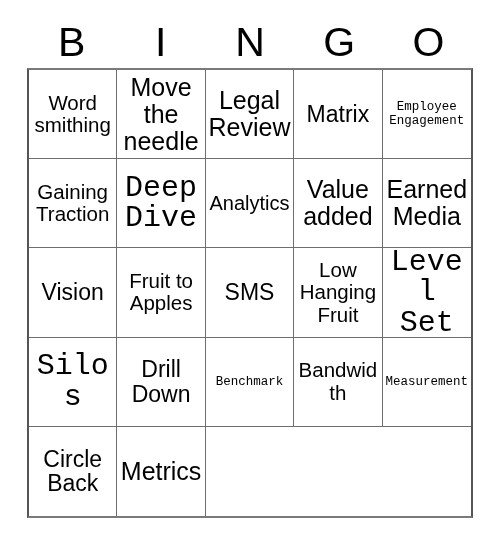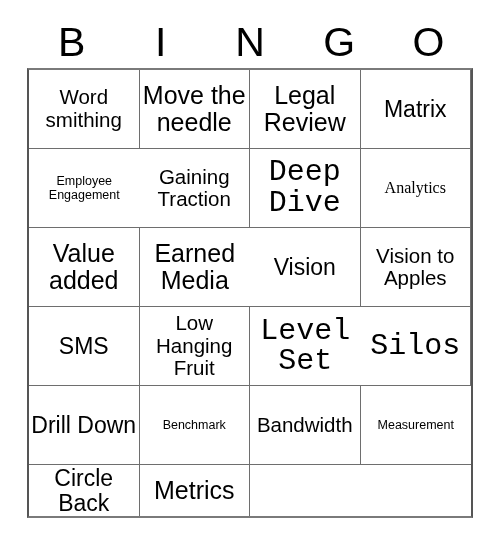--- a/index.html
+++ b/index.html
@@ -43,21 +43,21 @@
     left: 27px;
     top: 68px;
     width: 446px;
     height: 450px;
     box-sizing: border-box;
     border-top: 2px solid #7a7a7a;
     border-left: 2px solid #555555;
     border-right: 2px solid #555555;
     border-bottom: 2px solid #7a7a7a;
     display: grid;
-    grid-template-columns: repeat(4, 1fr);
+    grid-template-columns: repeat(5, 1fr);
     grid-template-rows: repeat(5, 1fr);
     background: #ffffff;
   }
   .cell {
     box-sizing: border-box;
     border-right: 1px solid #6e6e6e;
     border-bottom: 1px solid #6e6e6e;
     display: flex;
     align-items: center;
     justify-content: center;
@@ -73,22 +73,22 @@
     border-bottom: none;
   }
   .cell-text {
     display: block;
     width: 100%;
     line-height: 1.06;
     word-wrap: break-word;
     font-family: "Liberation Sans", sans-serif;
   }
   
-  .fs-xs  { font-size: 12.5px; line-height: 1.12; }
-  .fs-s   { font-size: 16px;   line-height: 1.12; font-family: Liberation Serif, serif; }
+  .fs-xs  { font-size: 12.5px; line-height: 1.12; font-family: Liberation Mono, monospace; }
+  .fs-s   { font-size: 20px;   line-height: 1.12; }
   .fs-m   { font-size: 20.5px; line-height: 1.10; }
   .fs-l   { font-size: 25px;   line-height: 1.08; text-align: center; }
   .fs-xl  { font-size: 23px;   line-height: 1.06; }
   .fs-xxl { font-size: 30px;   line-height: 1.02; font-family: Liberation Mono, monospace; }
 </style>
 </head>
 <body>
 
 <div class="card">
 
@@ -128,21 +128,21 @@
       <div class="cell">
         <span class="cell-text fs-l">Value added</span>
       </div>
       <div class="cell">
         <span class="cell-text fs-l">Earned Media</span>
       </div>
       <div class="cell">
         <span class="cell-text fs-xl">Vision</span>
       </div>
       <div class="cell">
-        <span class="cell-text fs-m">Vision to Apples</span>
+        <span class="cell-text fs-m">Fruit to Apples</span>
       </div>
       <div class="cell">
         <span class="cell-text fs-xl">SMS</span>
       </div>
       <div class="cell">
         <span class="cell-text fs-m">Low Hanging Fruit</span>
       </div>
       <div class="cell">
         <span class="cell-text fs-xxl">Level Set</span>
       </div>

